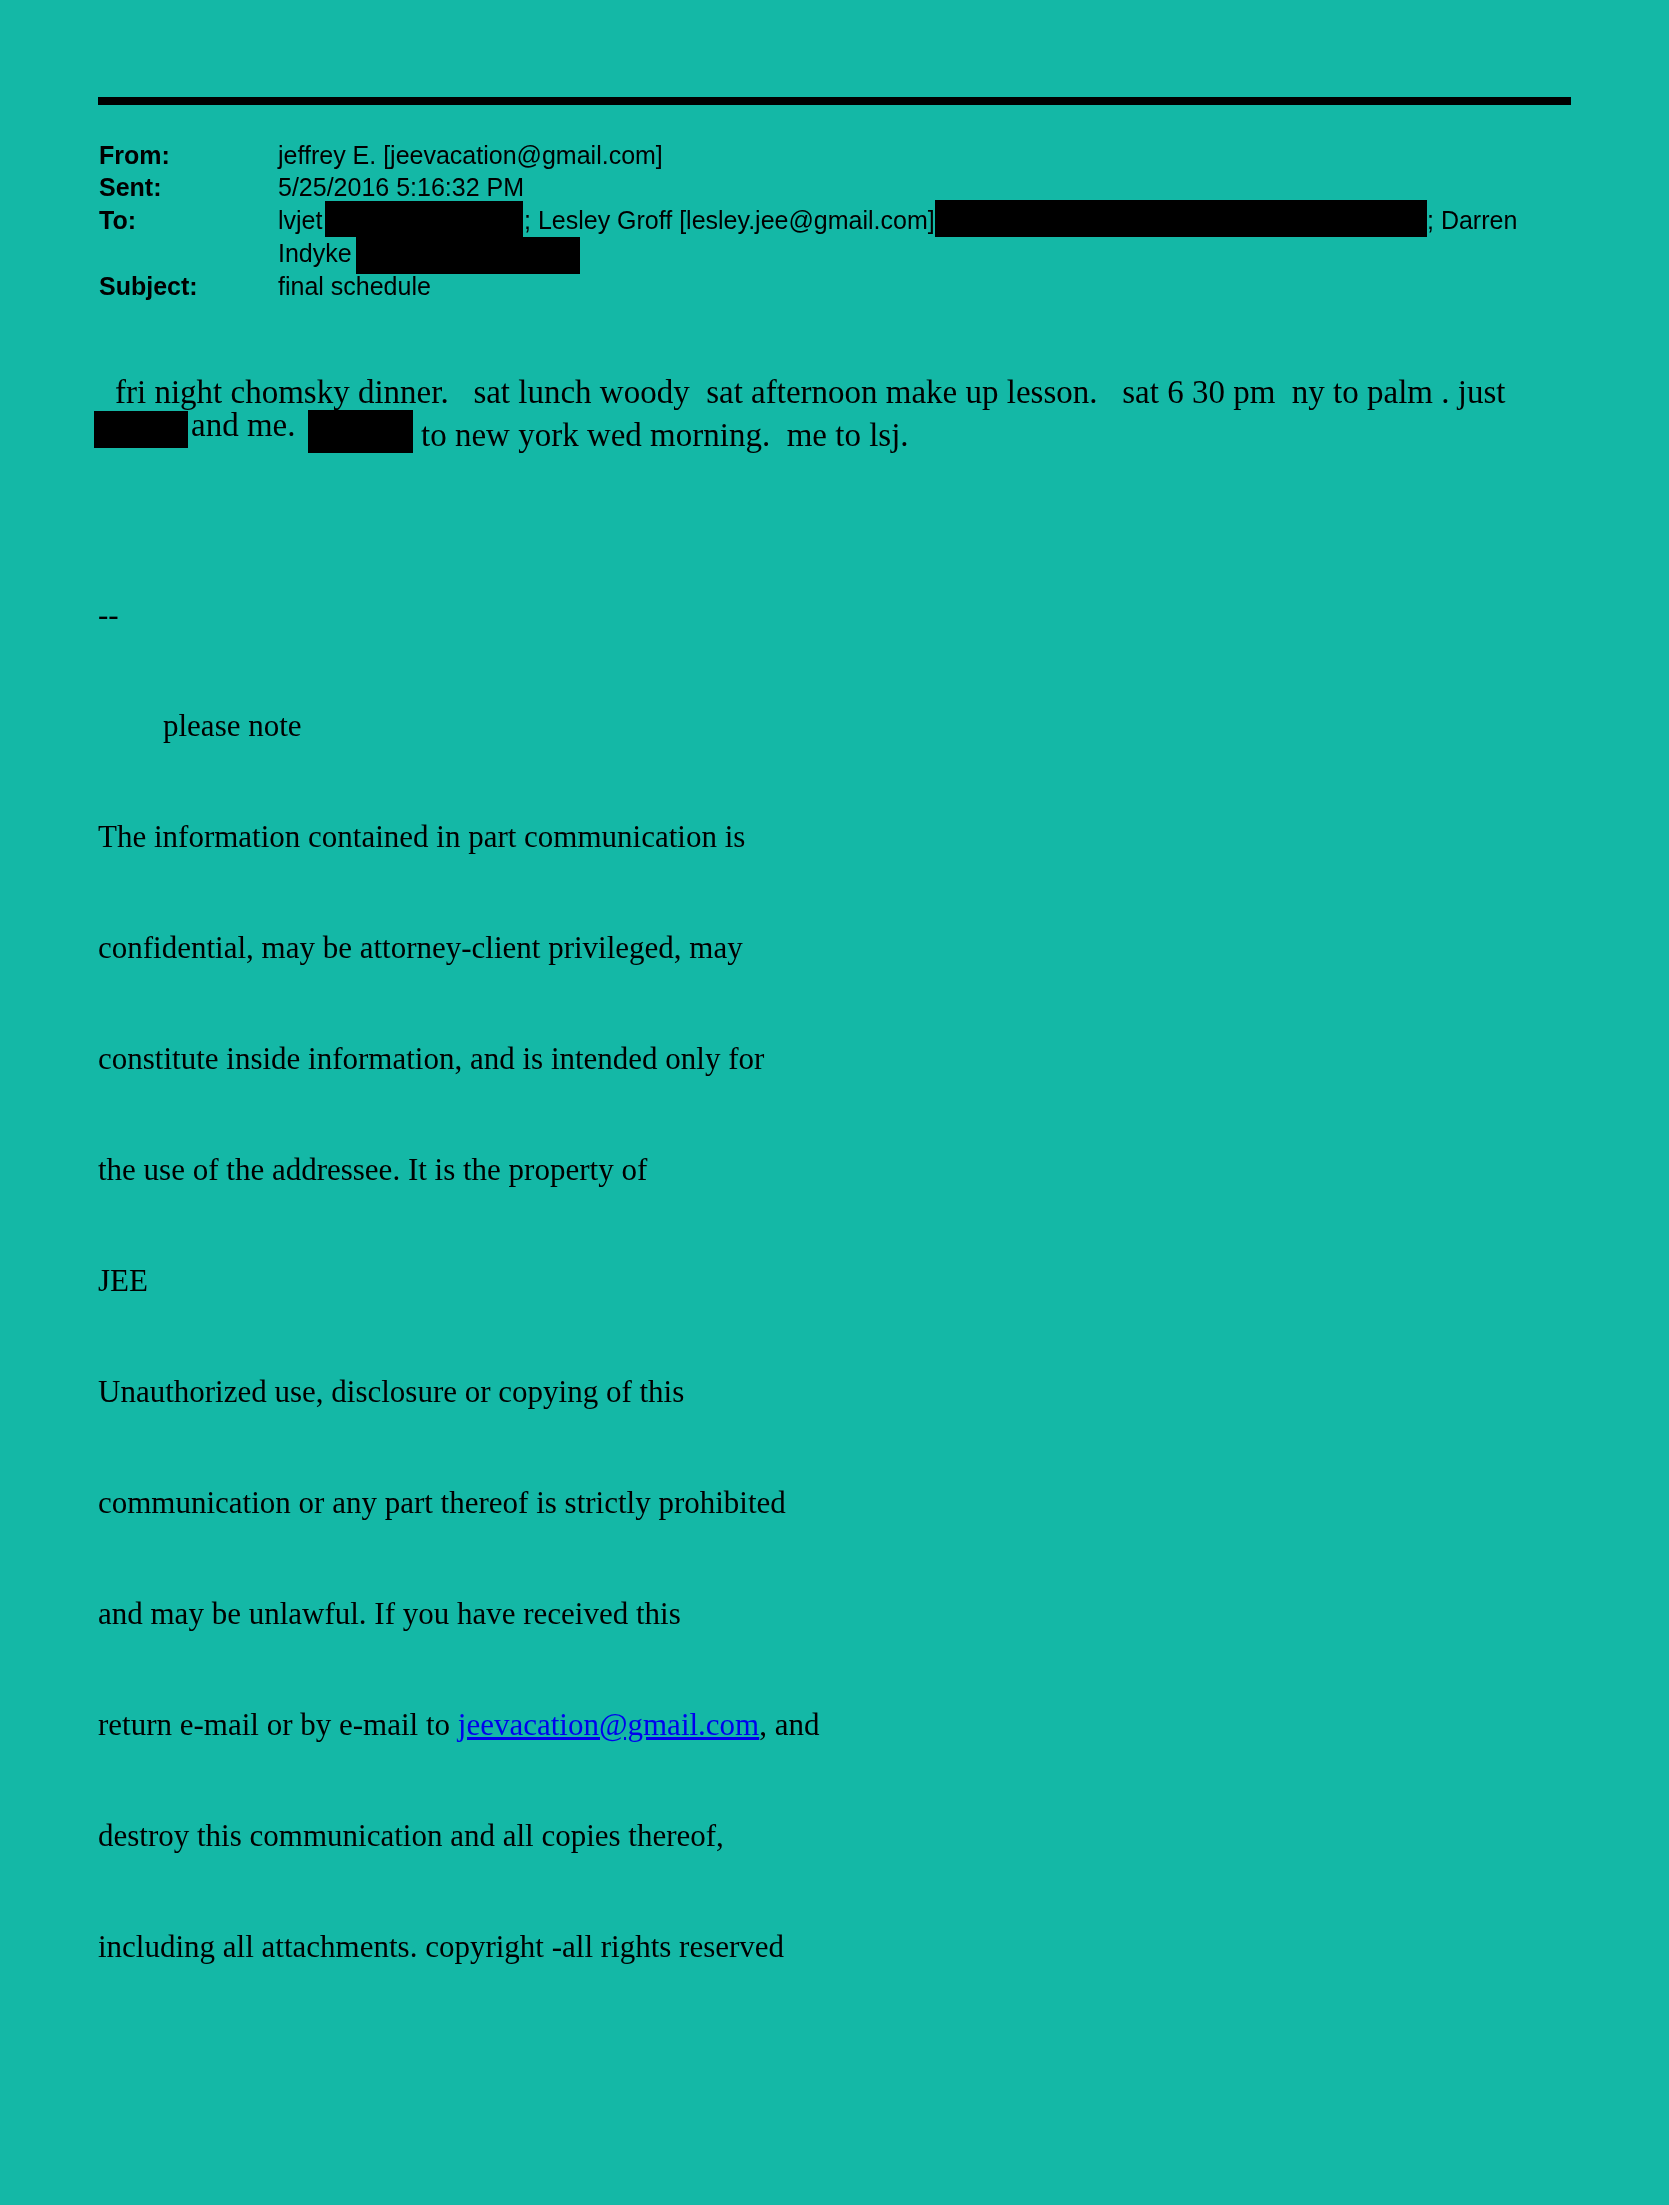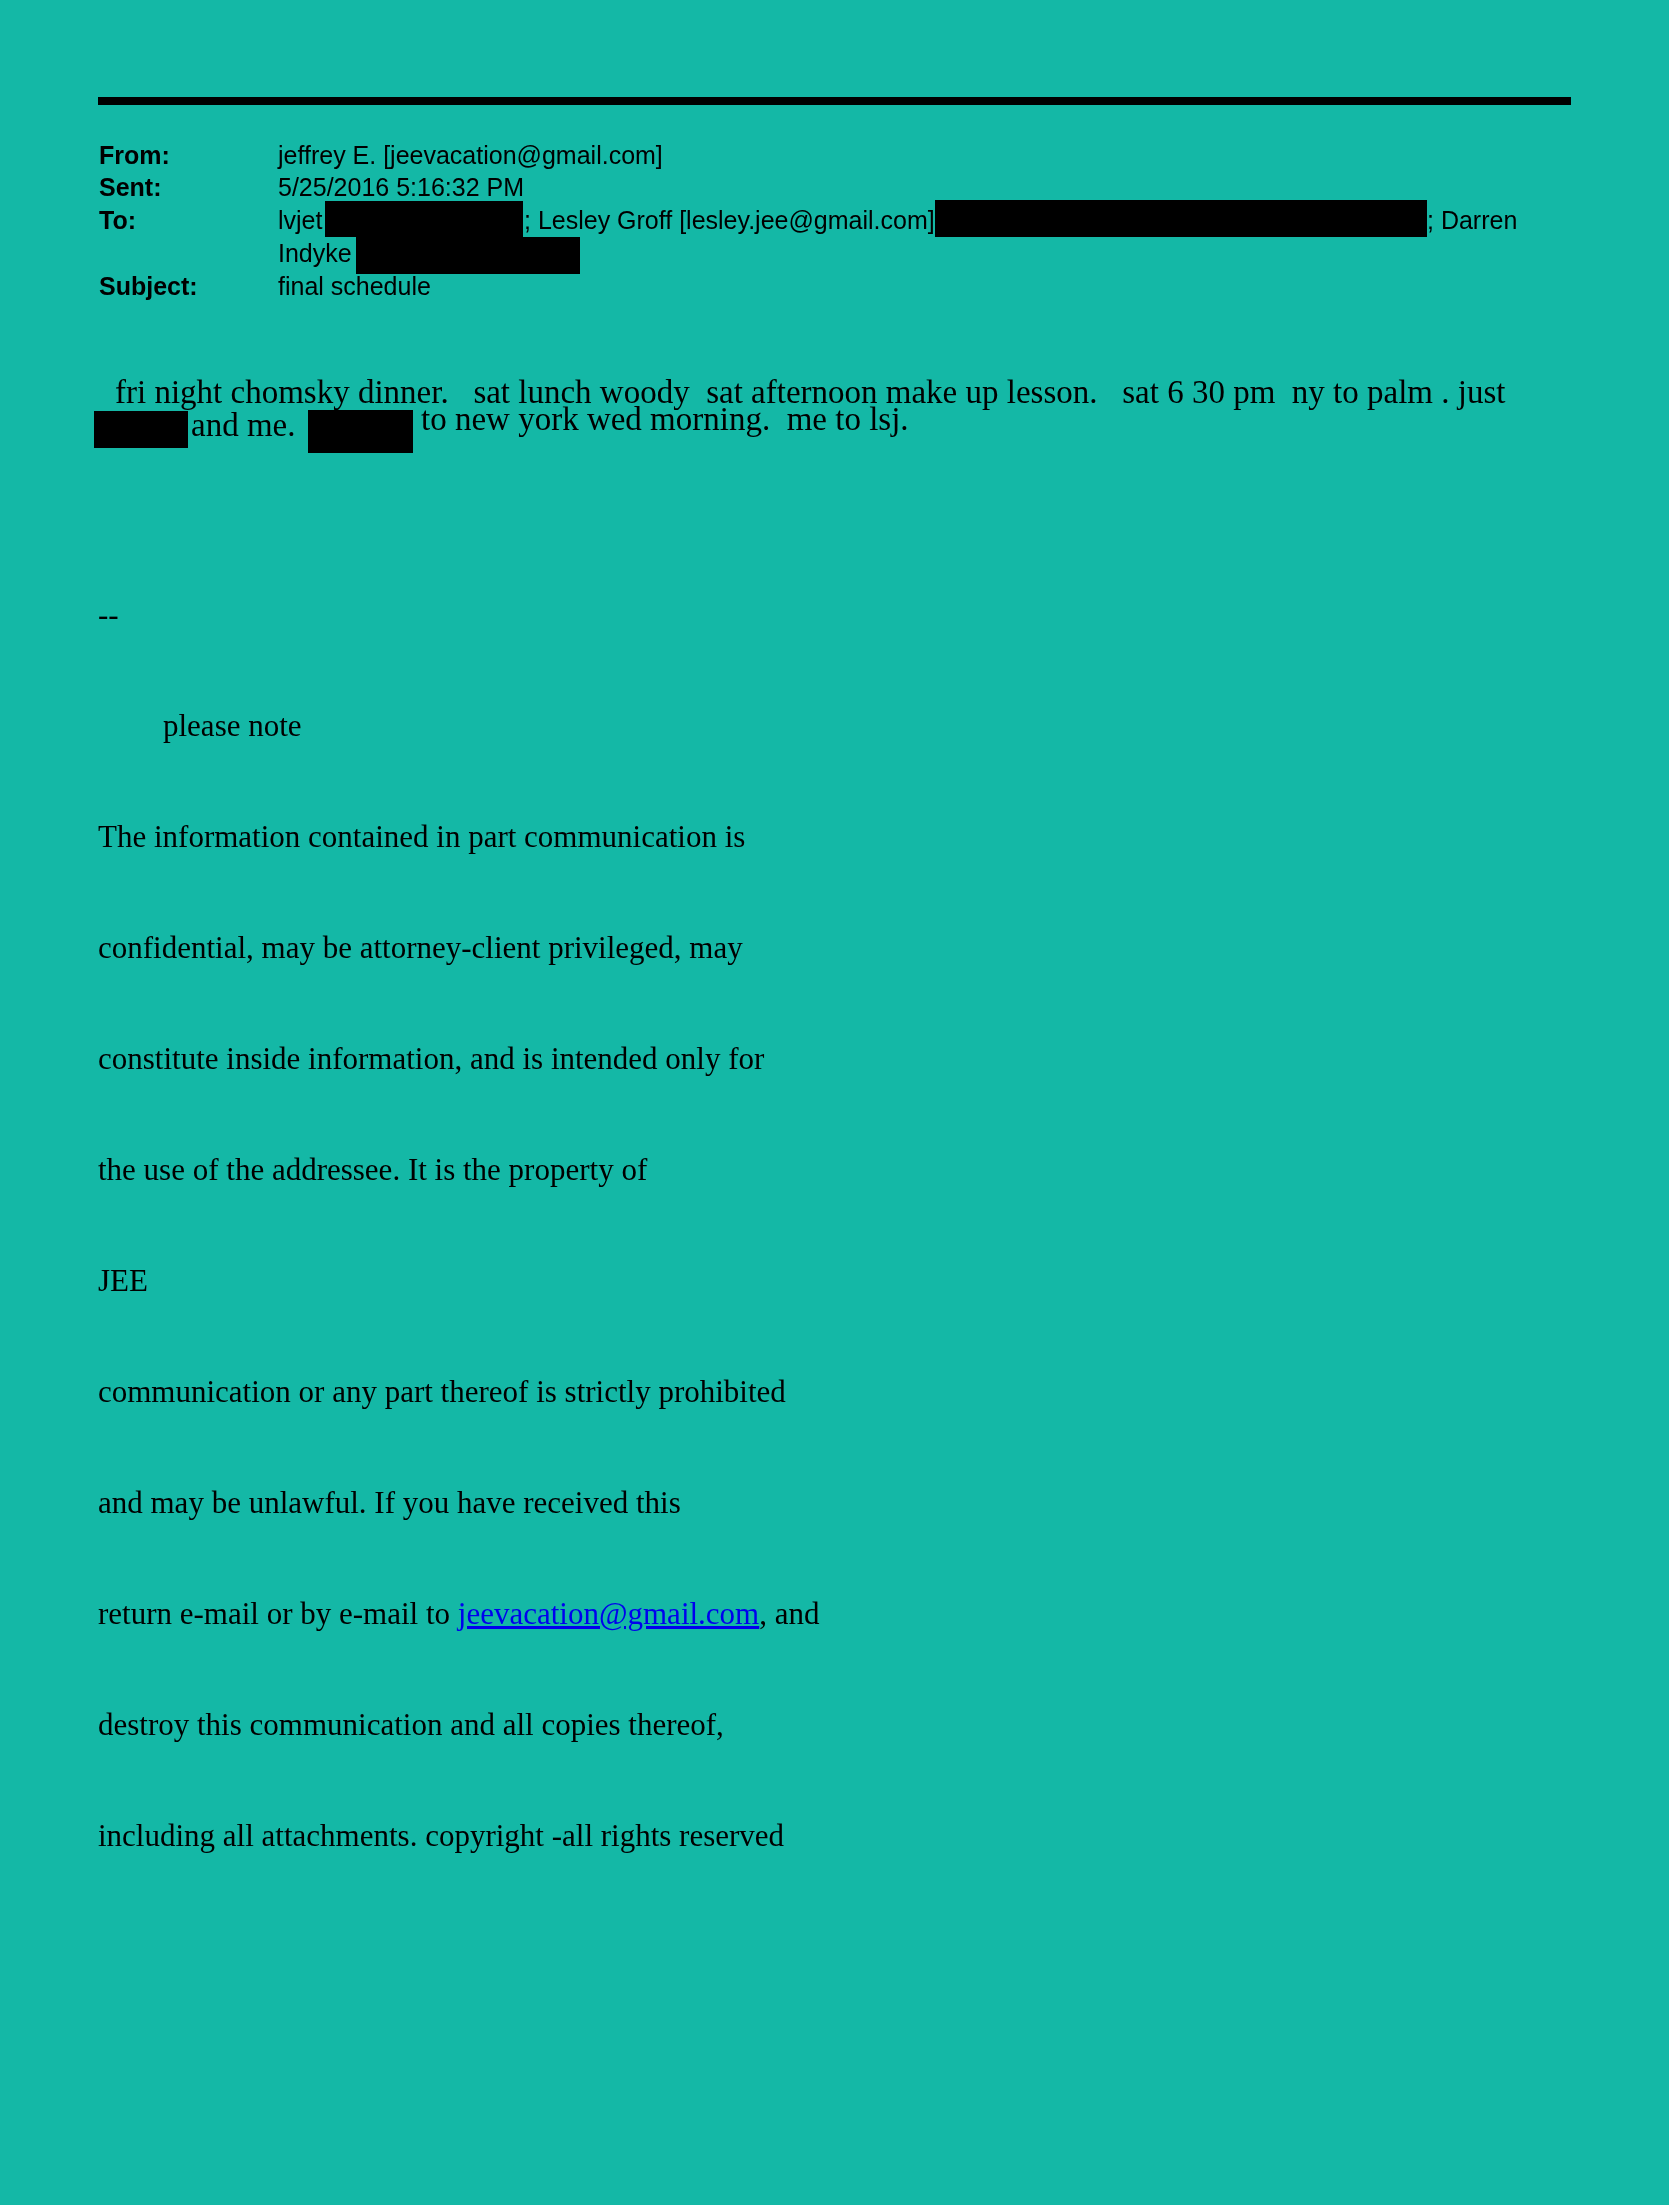--- a/index.html
+++ b/index.html
@@ -84,33 +84,34 @@
 
   <div class="abs hdr hdr-label" style="left:99px; top:270px;">Subject:</div>
   <div class="abs hdr" style="left:278px; top:270px;">final schedule</div>
 
   <div class="redaction" style="left:325px; top:201px; width:198px; height:36px;"></div>
   <div class="redaction" style="left:356px; top:237px; width:224px; height:37px;"></div>
   <div class="redaction" style="left:935px; top:200px; width:492px; height:37px;"></div>
 
   <div class="abs body-text" style="left:115px; top:376px;">fri night chomsky dinner.   sat lunch woody  sat afternoon make up lesson.   sat 6 30 pm  ny to palm . just</div>
   <div class="abs body-text" style="left:191px; top:409px;">and me.</div>
-  <div class="abs body-text" style="left:421px; top:403px;text-align:right;">to new york wed morning.  me to lsj.</div>
+  <div class="abs body-text" style="left:421px; top:419px;text-align:right;">to new york wed morning.  me to lsj.</div>
 
   <div class="redaction" style="left:94px; top:411px; width:94px; height:37px;"></div>
   <div class="redaction" style="left:308px; top:410px; width:105px; height:43px;"></div>
 
   <div class="disclaimer">
     <div>--</div>
     <div class="indent">please note</div>
     <div>The information contained in part communication is</div>
     <div>confidential, may be attorney-client privileged, may</div>
     <div>constitute inside information, and is intended only for</div>
     <div>the use of the addressee. It is the property of</div>
     <div>JEE</div>
+    <div>Unauthorized use, disclosure or copying of this</div>
     <div>communication or any part thereof is strictly prohibited</div>
     <div>and may be unlawful. If you have received this</div>
     <div><span>return e-mail or by e-mail to </span><span class="email-link">jeevacation@gmail.com</span><span>, and</span></div>
     <div>destroy this communication and all copies thereof,</div>
     <div>including all attachments. copyright -all rights reserved</div>
   </div>
 
   <div class="footer-stamp">HOUSE_OVERSIGHT_002194</div>
 
 </div>

